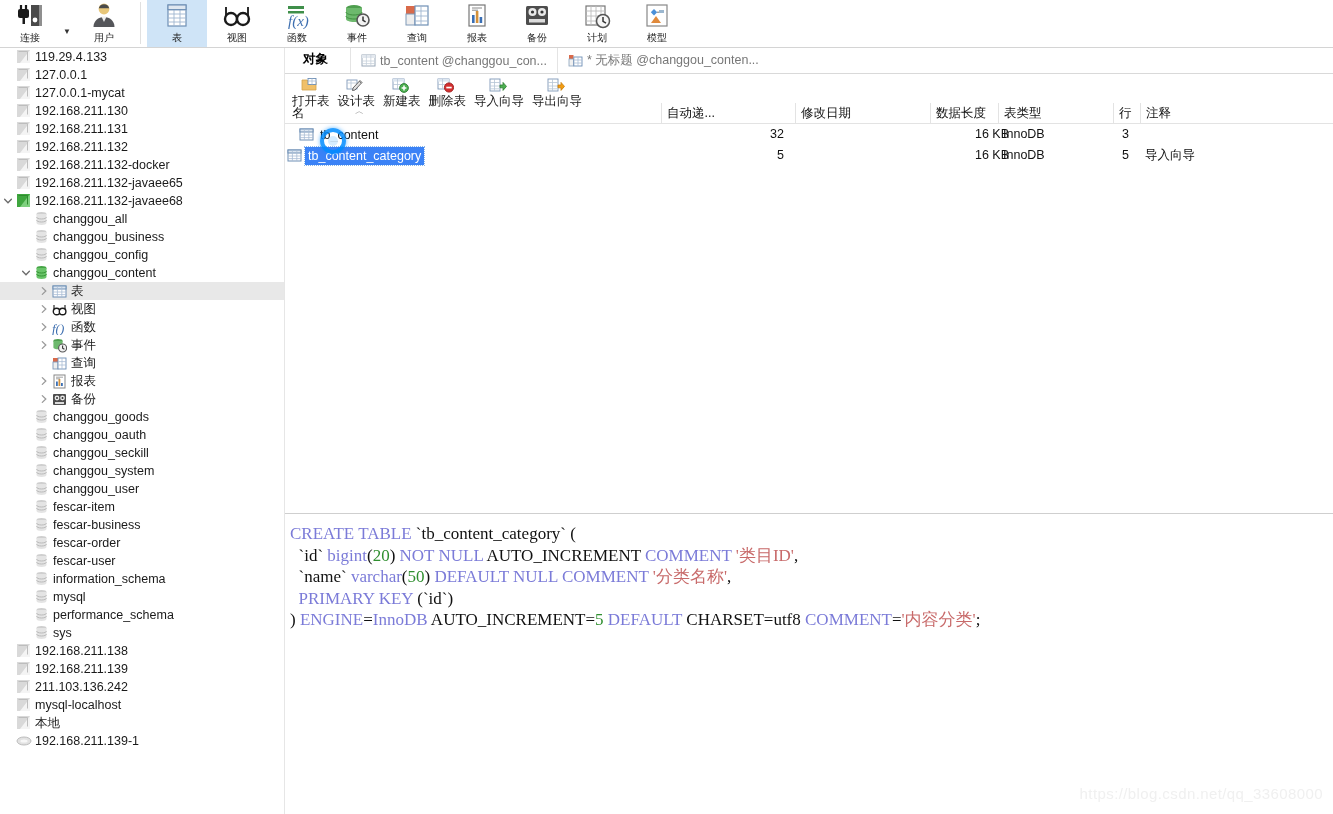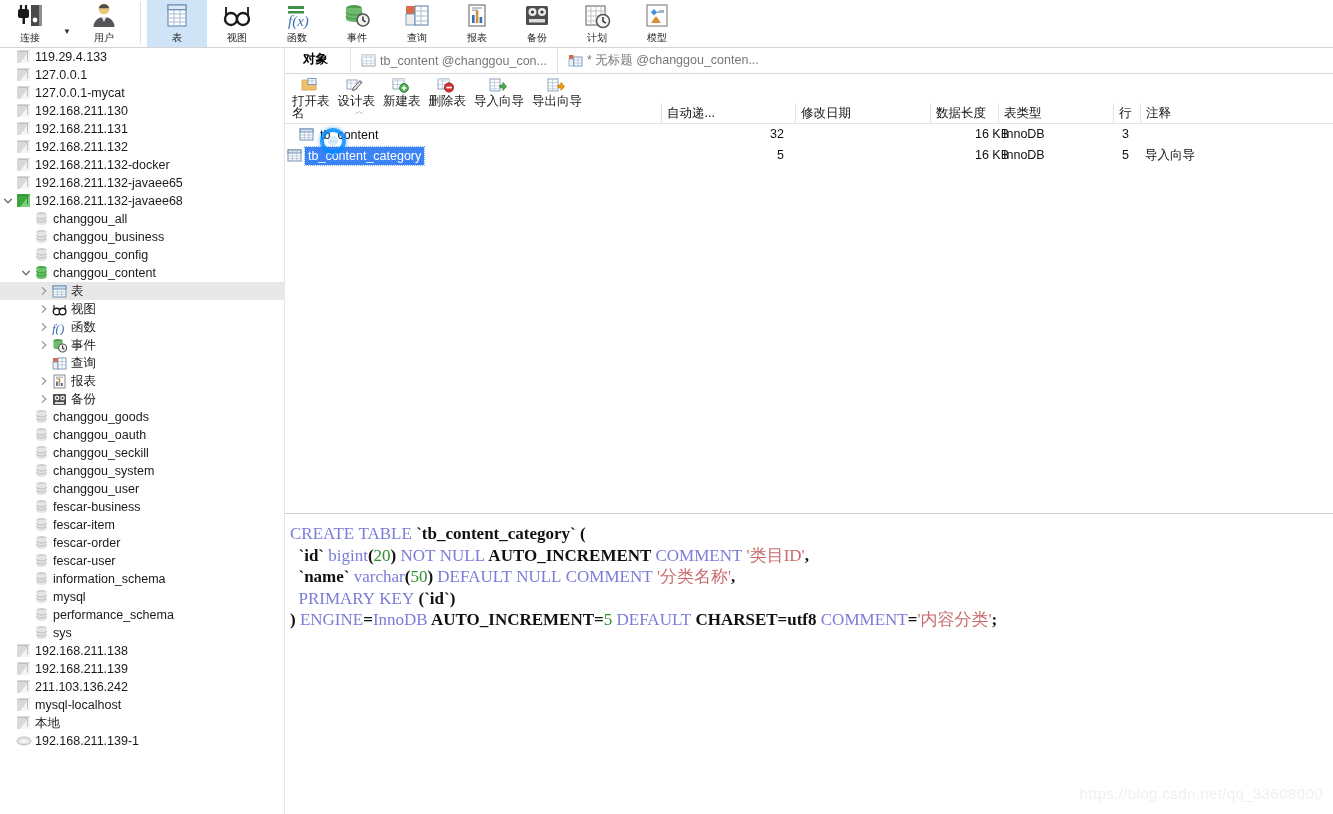--- a/index.html
+++ b/index.html
@@ -132,21 +132,21 @@
   .ddltab.active { background:#fff; border-bottom-color:#fff; font-weight:normal; }
   .ddlline { height:1px; background:#cfcfcf; }
   .ddlbody {
     padding:9px 0 0 5px;
     font-family:"Liberation Serif","DejaVu Serif",serif;
     font-size:17px; line-height:21.5px;
     white-space:pre; color:#111;
     letter-spacing:0px;
   }
   .k  { color:#7b7bd8; }      
-  .kb { color:#111;font-weight:bold; }         
+  .kb { color:#111; }         
   .n  { color:#2f8f2f; }      
   .s  { color:#c86a6a; }         
 
   
   .watermark {
     position:absolute; right:10px; bottom:12px;
     font-size:15px; color:#f0f0f0; letter-spacing:0.4px;
     font-family:"Liberation Sans", sans-serif;
     user-select:none;
   }
@@ -697,35 +697,35 @@
         <span class="tw"></span>
         <span class="tico">
           <span style="display: flex;">
             <svg width="15" height="16" viewBox="0 0 15 16" xmlns="http://www.w3.org/2000/svg">
               <ellipse cx="7.5" cy="3" rx="5" ry="2" fill="#cfcfcf"></ellipse>
               <path d="M2.5 3v9c0 1.1 2.2 2 5 2s5-0.9 5-2V3z" fill="#e4e4e4"></path>
               <path d="M2.5 6c0 1.1 2.2 2 5 2s5-0.9 5-2M2.5 9c0 1.1 2.2 2 5 2s5-0.9 5-2" stroke="#b5b5b5" stroke-width="0.9" fill="none"></path>
             </svg>
           </span>
         </span>
+        <span class="tlabel">fescar-item</span>
+      </div>
+      <div class="tree-row">
+        <span style="width: 18px; min-width: 18px;"></span>
+        <span class="tw"></span>
+        <span class="tico">
+          <span style="display: flex;">
+            <svg width="15" height="16" viewBox="0 0 15 16" xmlns="http://www.w3.org/2000/svg">
+              <ellipse cx="7.5" cy="3" rx="5" ry="2" fill="#cfcfcf"></ellipse>
+              <path d="M2.5 3v9c0 1.1 2.2 2 5 2s5-0.9 5-2V3z" fill="#e4e4e4"></path>
+              <path d="M2.5 6c0 1.1 2.2 2 5 2s5-0.9 5-2M2.5 9c0 1.1 2.2 2 5 2s5-0.9 5-2" stroke="#b5b5b5" stroke-width="0.9" fill="none"></path>
+            </svg>
+          </span>
+        </span>
         <span class="tlabel">fescar-business</span>
-      </div>
-      <div class="tree-row">
-        <span style="width: 18px; min-width: 18px;"></span>
-        <span class="tw"></span>
-        <span class="tico">
-          <span style="display: flex;">
-            <svg width="15" height="16" viewBox="0 0 15 16" xmlns="http://www.w3.org/2000/svg">
-              <ellipse cx="7.5" cy="3" rx="5" ry="2" fill="#cfcfcf"></ellipse>
-              <path d="M2.5 3v9c0 1.1 2.2 2 5 2s5-0.9 5-2V3z" fill="#e4e4e4"></path>
-              <path d="M2.5 6c0 1.1 2.2 2 5 2s5-0.9 5-2M2.5 9c0 1.1 2.2 2 5 2s5-0.9 5-2" stroke="#b5b5b5" stroke-width="0.9" fill="none"></path>
-            </svg>
-          </span>
-        </span>
-        <span class="tlabel">fescar-item</span>
       </div>
       <div class="tree-row">
         <span style="width: 18px; min-width: 18px;"></span>
         <span class="tw"></span>
         <span class="tico">
           <span style="display: flex;">
             <svg width="15" height="16" viewBox="0 0 15 16" xmlns="http://www.w3.org/2000/svg">
               <ellipse cx="7.5" cy="3" rx="5" ry="2" fill="#cfcfcf"></ellipse>
               <path d="M2.5 3v9c0 1.1 2.2 2 5 2s5-0.9 5-2V3z" fill="#e4e4e4"></path>
               <path d="M2.5 6c0 1.1 2.2 2 5 2s5-0.9 5-2M2.5 9c0 1.1 2.2 2 5 2s5-0.9 5-2" stroke="#b5b5b5" stroke-width="0.9" fill="none"></path>

